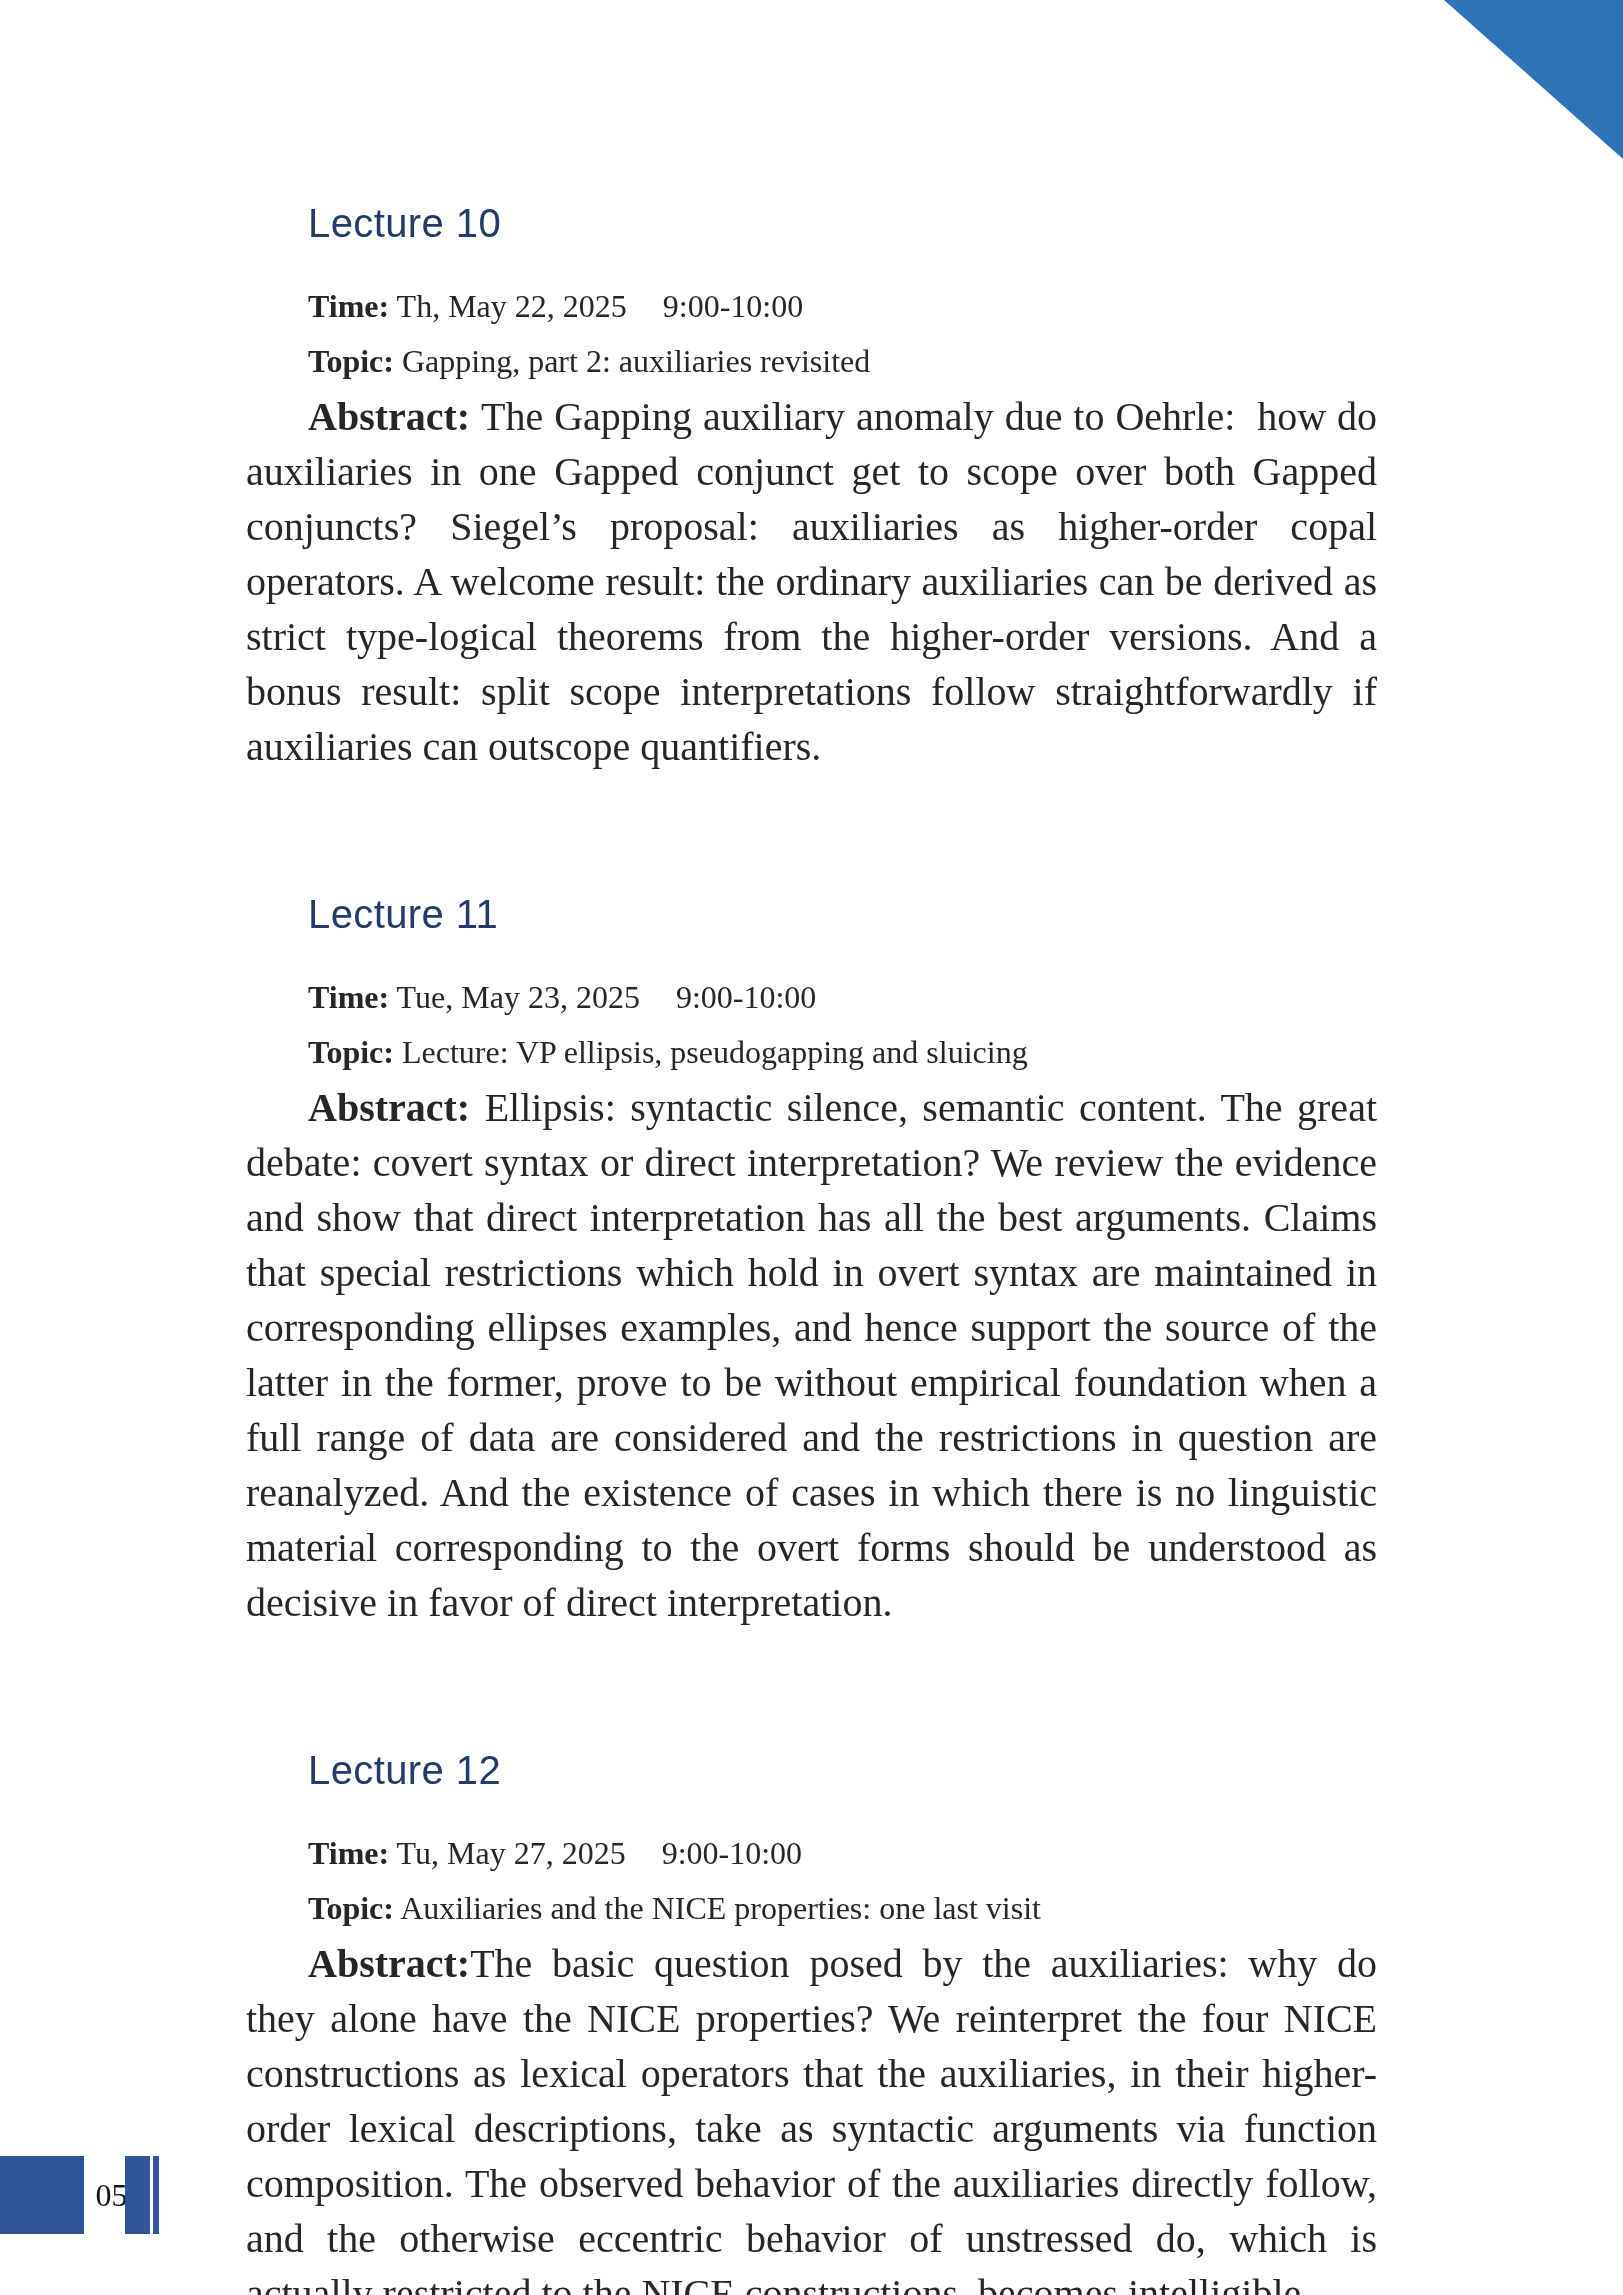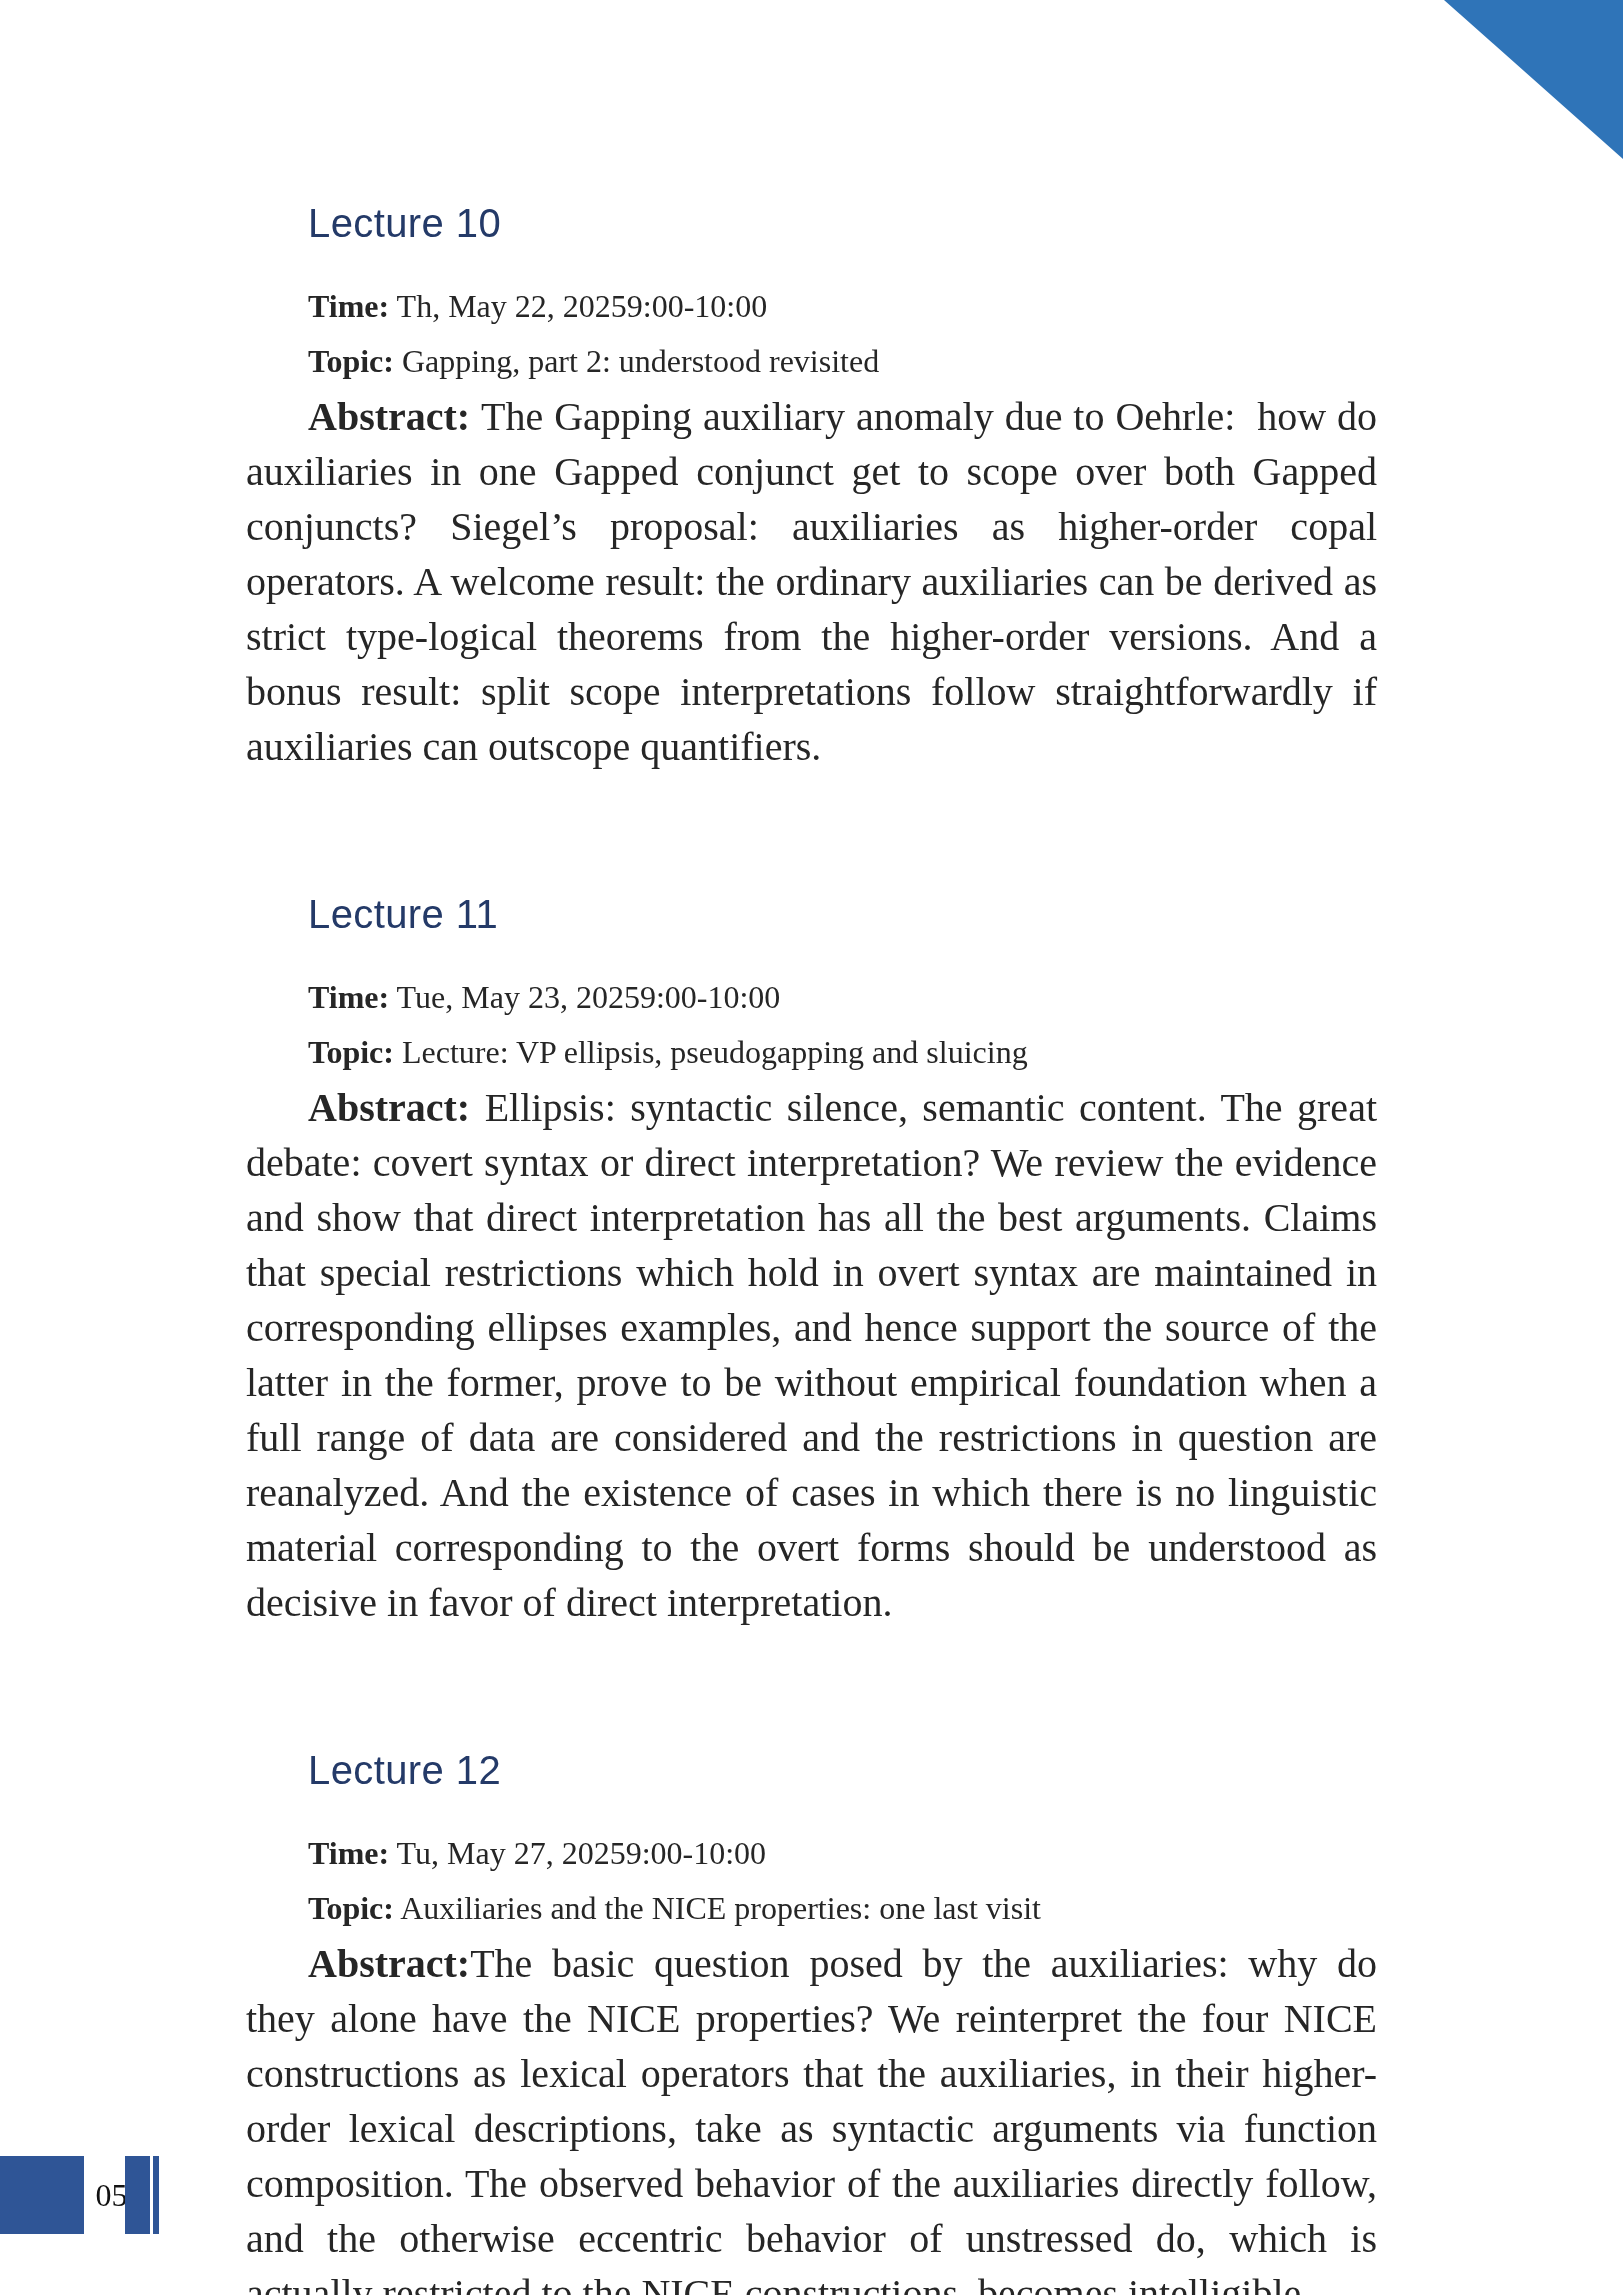--- a/index.html
+++ b/index.html
@@ -41,21 +41,21 @@
 
   .meta {
     margin: 0;
     font-size: 32px;
     line-height: 55px;
     text-indent: 62px;
   }
 
   .lbl { font-weight: bold; }
 
-  .hours { }
+  .hours { margin-left: 36px; }
 
   .abstract {
     margin: 0;
     font-size: 40px;
     line-height: 55px;
     text-indent: 62px;
     text-align: justify;
   }
 
   .lecture + .lecture { margin-top: 117px; }
@@ -99,21 +99,21 @@
 <main class="content">
 
   <section class="lecture">
     <h2 class="lecture-title">Lecture 10</h2>
     <p class="meta">
       <strong class="lbl">Time:</strong>
       <span>Th, May 22, 2025</span><span class="hours">9:00-10:00</span>
     </p>
     <p class="meta">
       <strong class="lbl">Topic:</strong>
-      <span>Gapping, part 2: understood revisited</span>
+      <span>Gapping, part 2: auxiliaries revisited</span>
     </p>
     <p class="abstract"><strong class="lbl">Abstract: </strong><span>The Gapping auxiliary anomaly due to Oehrle:&nbsp; how do auxiliaries in one Gapped conjunct get to scope over both Gapped conjuncts? Siegel’s proposal: auxiliaries as higher-order copal operators. A welcome result: the ordinary auxiliaries can be derived as strict type-logical theorems from the higher-order versions. And a bonus result: split scope interpretations follow straightforwardly if auxiliaries can outscope quantifiers.</span></p>
   </section>
 
   <section class="lecture">
     <h2 class="lecture-title">Lecture 11</h2>
     <p class="meta">
       <strong class="lbl">Time:</strong>
       <span>Tue, May 23, 2025</span><span class="hours">9:00-10:00</span>
     </p>

